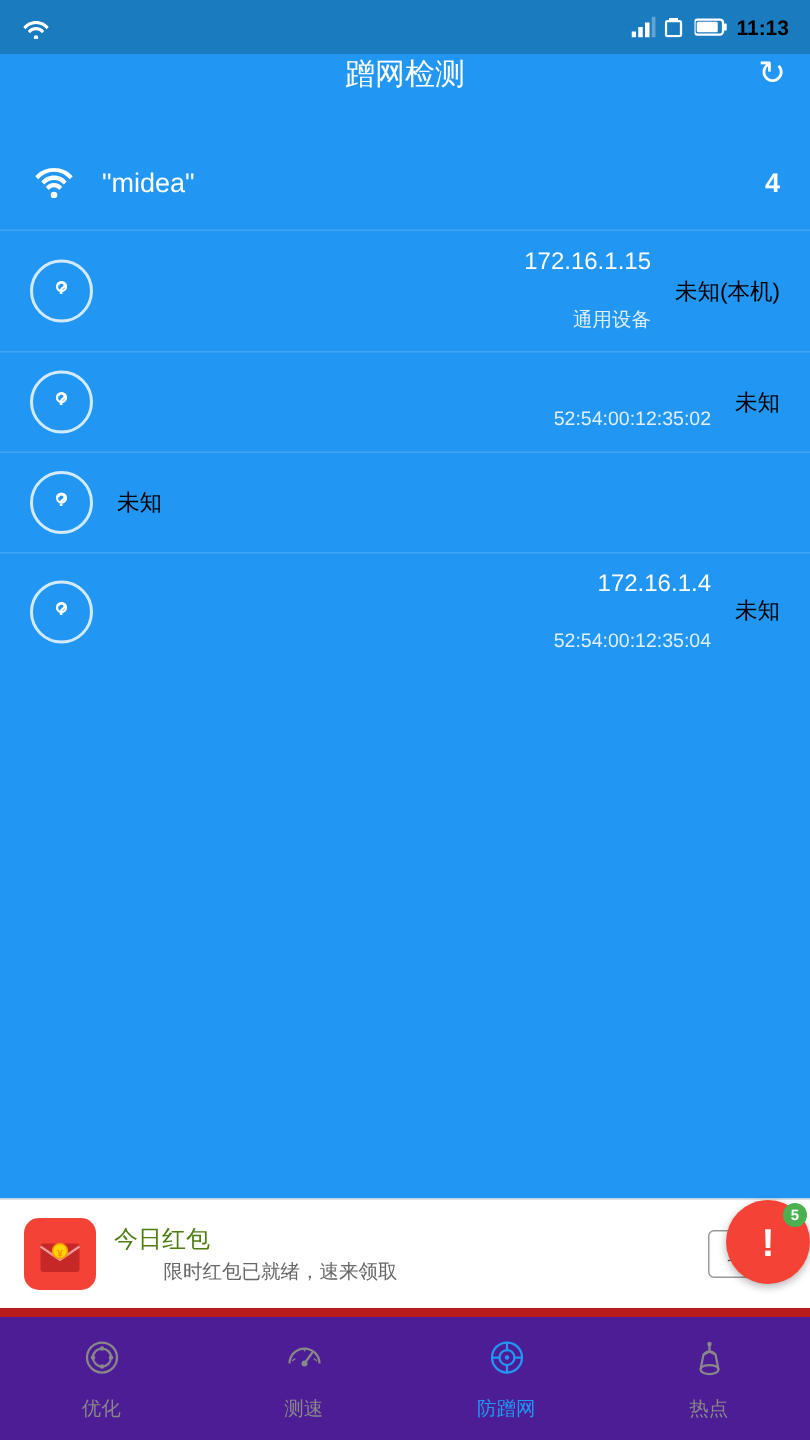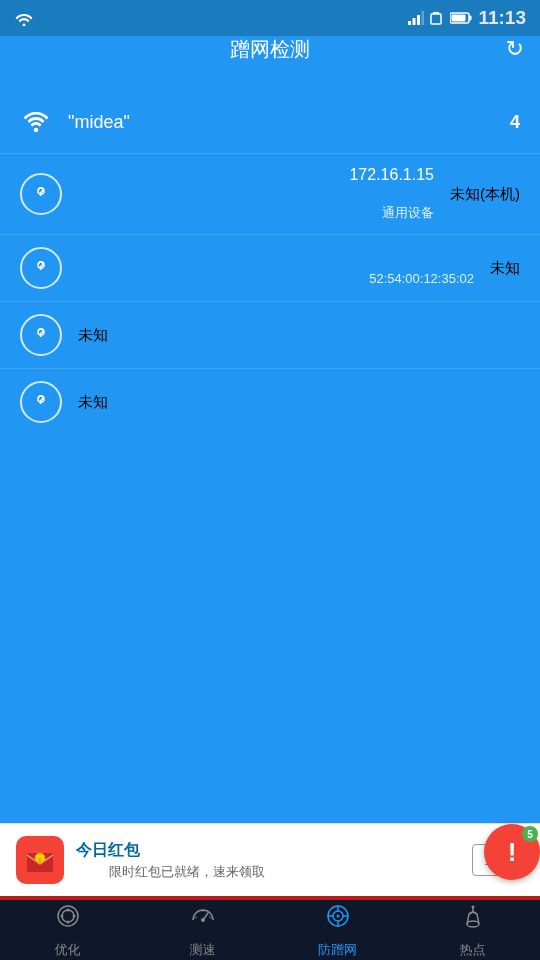--- a/index.html
+++ b/index.html
@@ -18,21 +18,21 @@
     .status-bar {
       background: #1a7bbf;
       height: 36px;
       display: flex;
       align-items: center;
       justify-content: space-between;
       padding: 0 14px;
       flex-shrink: 0;
     }
     .status-left { display: flex; align-items: center; gap: 4px; }
-    .status-right { display: flex; align-items: center; gap: 6px; color: #e5e5e5; font-size: 19px; font-weight: bold; }
+    .status-right { display: flex; align-items: center; gap: 6px; color: #000000; font-size: 14px; font-weight: bold; }
 
     
     .header {
       background: #2196F3;
       height: 56px;
       display: flex;
       align-items: flex-start;
       justify-content: center;
       position: relative;
       flex-shrink: 0;
@@ -108,21 +108,21 @@
       height: 48px;
       background: #f44336;
       border-radius: 10px;
       display: flex;
       align-items: center;
       justify-content: center;
       flex-shrink: 0;
     }
     .ad-icon-wrap svg { width: 30px; height: 30px; }
     .ad-text { flex: 1; }
-    .ad-title { color: #0369a1; font-size: 16px; font-weight: bold; }
+    .ad-title { color: #4d7c0f; font-size: 16px; font-weight: normal; }
     .ad-subtitle { color: #666; font-size: 13px; margin-top: 2px; padding-left: 33px; }
     .ad-btn {
       border: 1px solid #999;
       color: #555;
       padding: 6px 12px;
       font-size: 13px;
       border-radius: 4px;
       background: white;
       cursor: pointer;
     }
@@ -153,25 +153,25 @@
       height: 16px;
       border-radius: 50%;
       display: flex;
       align-items: center;
       justify-content: center;
       font-weight: bold;
     }
 
     
     .bottom-nav {
-      background: #0f172a;
-      height: 64px;
+      background: #4c1d95;
+      height: 88px;
       display: flex;
       align-items: stretch;
-      border-top: 4px solid #b91c1c;
+      border-top: 6px solid #b91c1c;
       flex-shrink: 0;
     }
     .nav-item {
       flex: 1;
       display: flex;
       flex-direction: column;
       align-items: center;
       justify-content: center;
       gap: 4px;
       cursor: pointer;
@@ -266,20 +266,24 @@
         </svg>
       </div>
       <span class="device-status">未知</span>
     </div>
       <div class="device-row">
       <div class="device-icon">
         <svg width="22" height="22" viewBox="0 0 22 22" fill="none">
           <circle cx="11" cy="8" r="3" stroke="white" stroke-width="1.5" fill="none"></circle>
           <text x="11" y="13" text-anchor="middle" fill="white" font-size="12" font-weight="bold">?</text>
         </svg>
+      </div>
+      <div class="device-info">
+        <div class="device-ip">172.16.1.4</div>
+        <div class="device-mac">52:54:00:12:35:04</div>
       </div>
       <span class="device-status">未知</span>
     </div>
     </div>
 
 </div>
 
 <div class="ad-banner">
   <div class="ad-icon-wrap">
     <svg viewBox="0 0 30 30" fill="none">

